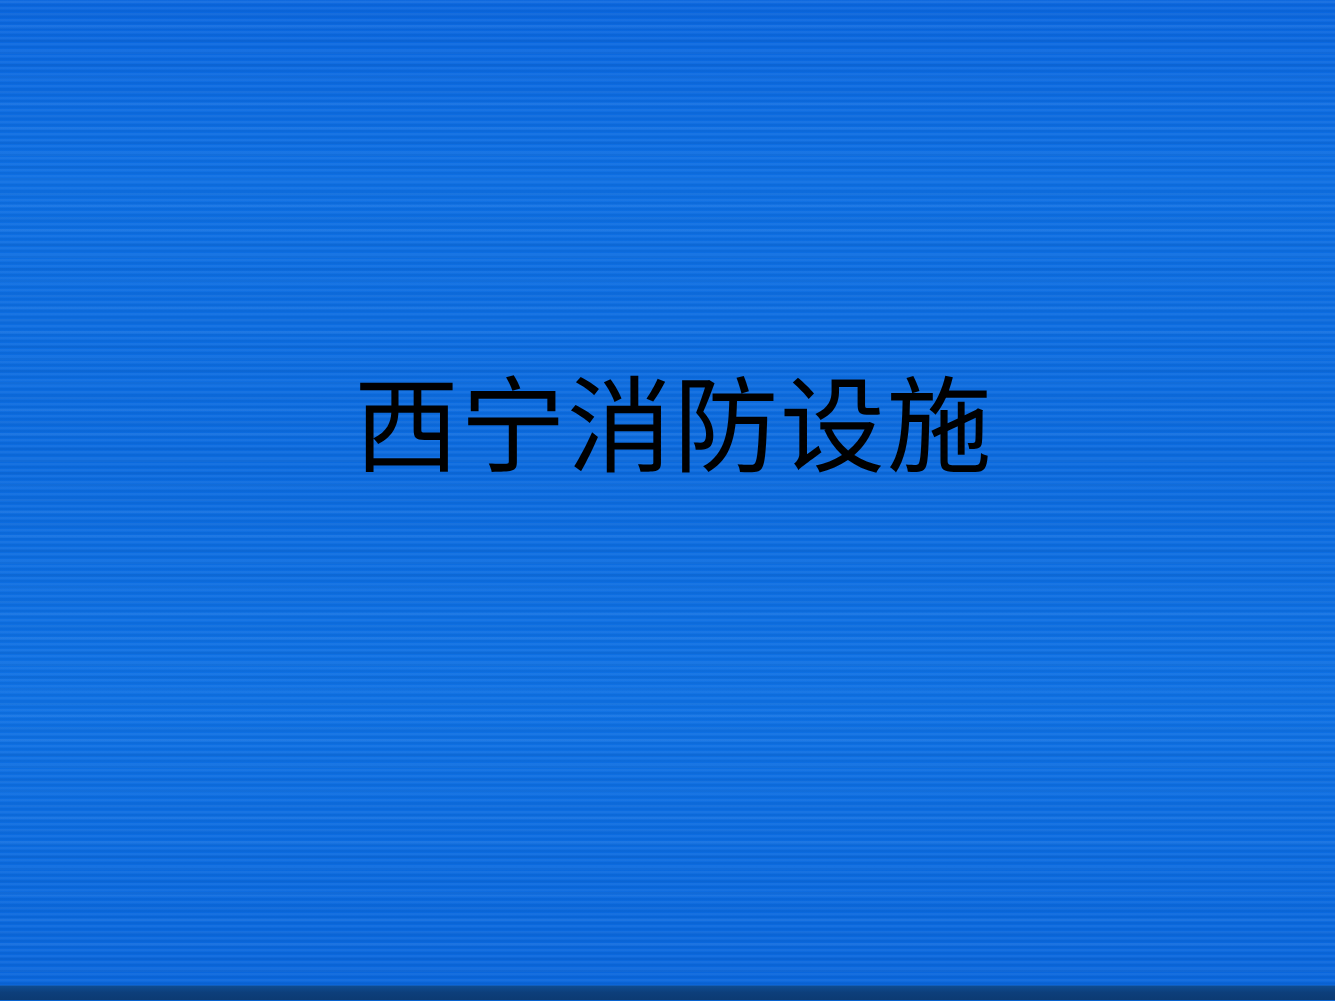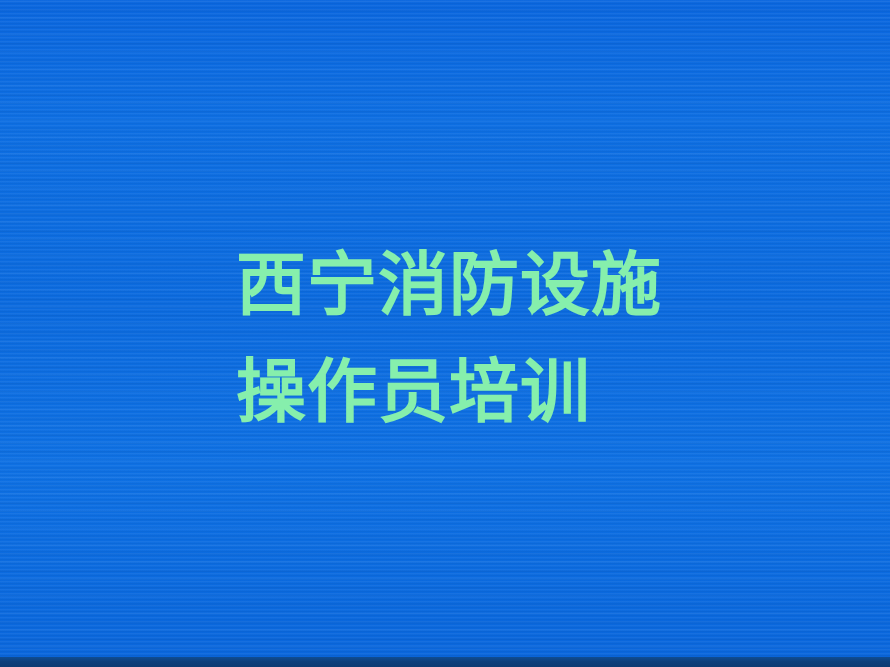--- a/index.html
+++ b/index.html
@@ -88,41 +88,40 @@
   
   .title-block {
     position: absolute;
     left: 236px;
     top: 232px;
     width: 620px;
     z-index: 5;
   }
 
   .title-line {
-    color: #86efac;
+    color: #000000;
     font-size: 70px;
     line-height: 107px;
-    font-weight: 700;
+    font-weight: 400;
     letter-spacing: 1px;
     white-space: nowrap;
     font-family: "DejaVu Sans", "Liberation Sans", sans-serif;
     text-rendering: geometricPrecision;
   }
 </style>
 </head>
 <body>
 
 <div id="banner">
 
   <div class="bg-base"></div>
 
   <div class="bg-scanlines"></div>
 
   <div class="bg-bands"></div>
 
   <div class="title-block">
     <div class="title-line">西宁消防设施</div>
-    <div class="title-line">操作员培训</div>
   </div>
 
   <div class="bottom-strip"></div>
 
 </div>
 
 </body></html>

